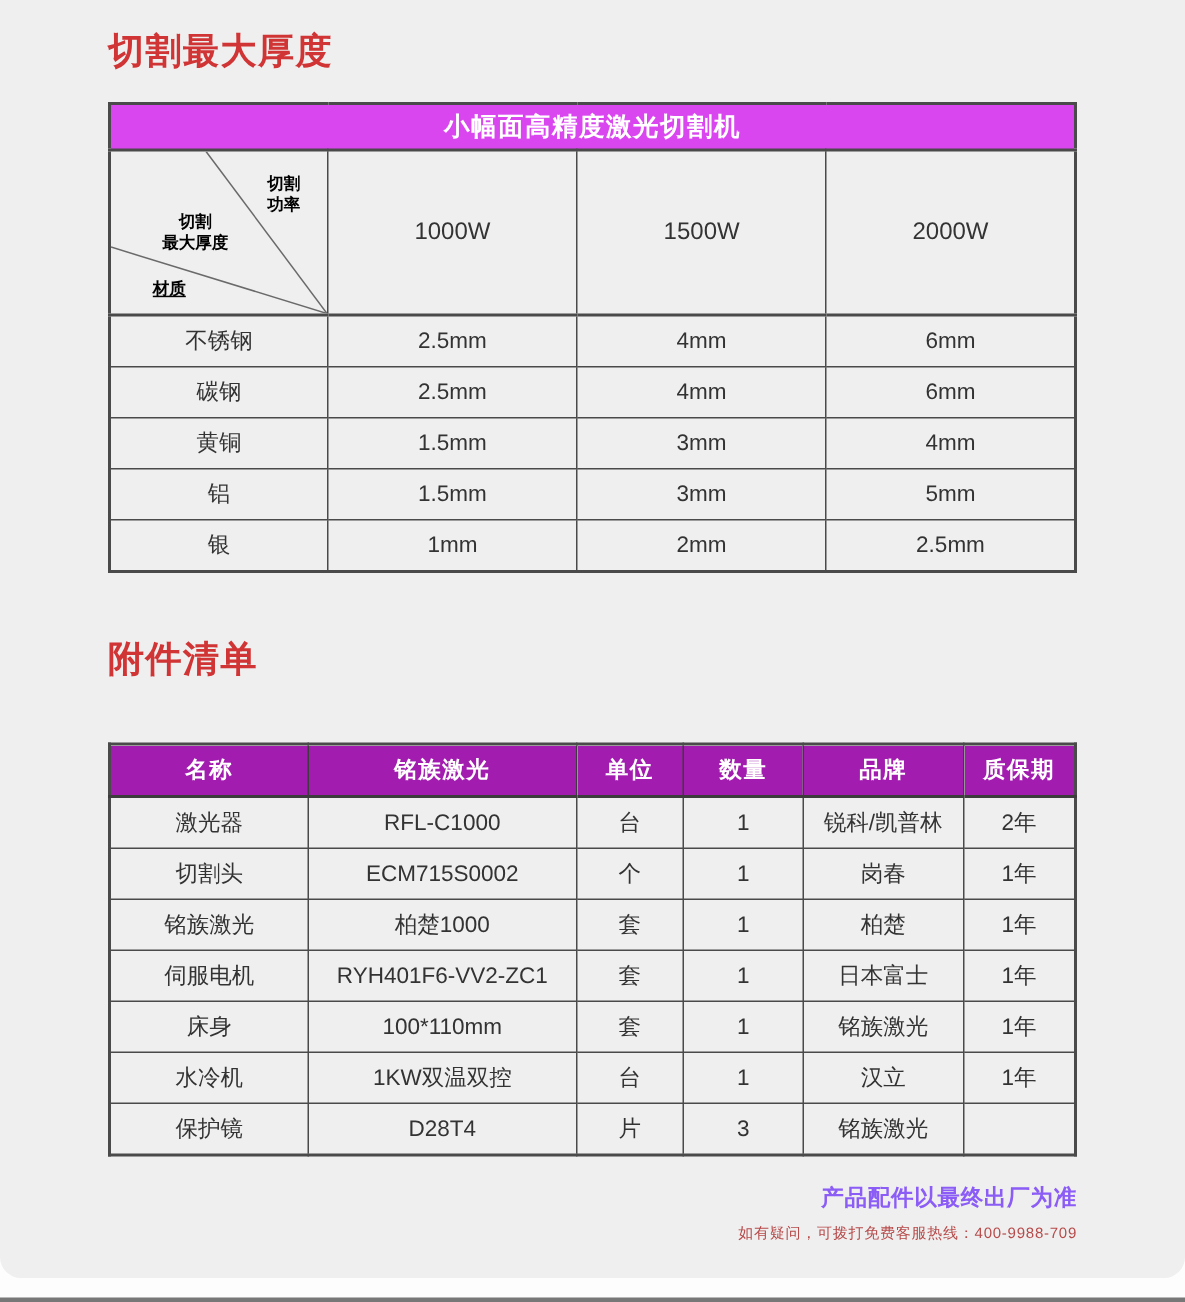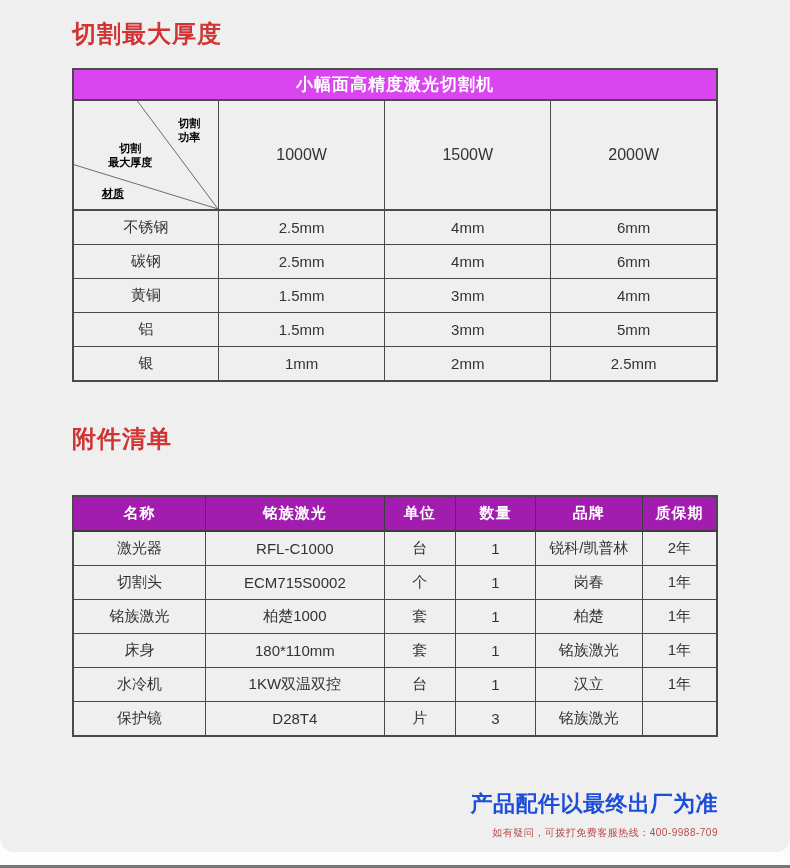--- a/index.html
+++ b/index.html
@@ -114,23 +114,23 @@
   }
   #table2 .data-row td { height: 33px; margin-left: 44px; }
 
   .footer {
     position: absolute;
     top: 789px;
     right: 72px;
     text-align: right;
   }
   .footer-note {
-    font-size: 22px;
-    font-weight: 700;
-    color: #1d4ed8;
+    font-size: 15px;
+    font-weight: 700;
+    color: #8b5cf6;
     letter-spacing: 0.5px;
     margin-bottom: 7px;
   }
   .footer-hotline {
     font-size: 10px;
     color: #b74a4a;
     letter-spacing: 0.5px;
   }
 </style>
 </head>
@@ -239,22 +239,30 @@
       </tr>
       <tr class="data-row">
         <td>铭族激光</td>
         <td>柏楚1000</td>
         <td>套</td>
         <td>1</td>
         <td>柏楚</td>
         <td>1年</td>
       </tr>
       <tr class="data-row">
+        <td>伺服电机</td>
+        <td>RYH401F6-VV2-ZC1</td>
+        <td>套</td>
+        <td>1</td>
+        <td>日本富士</td>
+        <td>1年</td>
+      </tr>
+      <tr class="data-row">
         <td>床身</td>
-        <td>180*110mm</td>
+        <td>100*110mm</td>
         <td>套</td>
         <td>1</td>
         <td>铭族激光</td>
         <td>1年</td>
       </tr>
       <tr class="data-row">
         <td>水冷机</td>
         <td>1KW双温双控</td>
         <td>台</td>
         <td>1</td>

